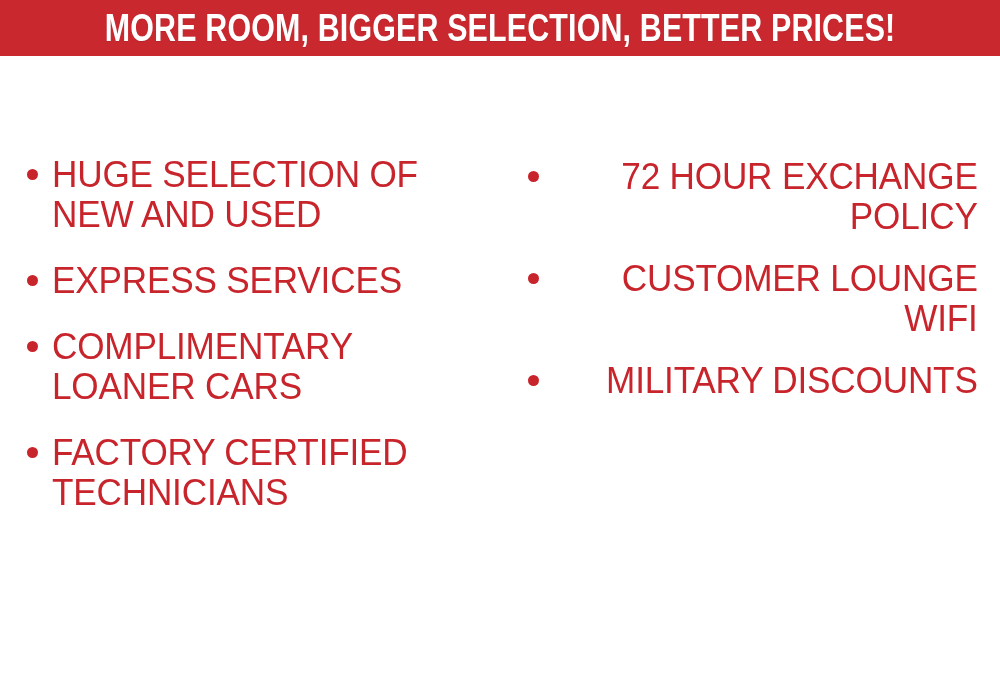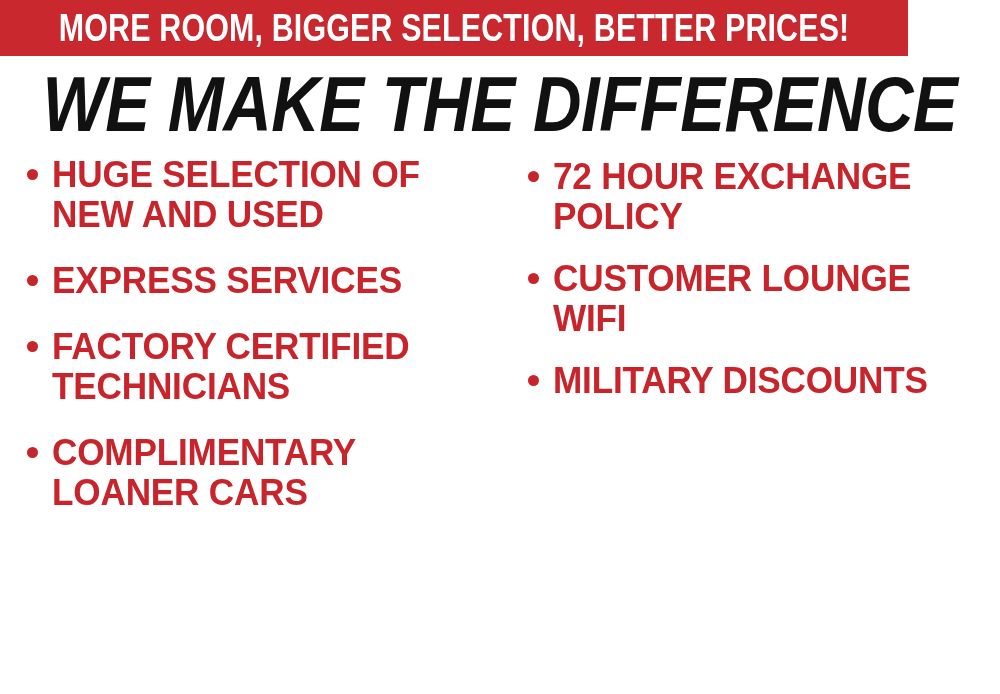--- a/index.html
+++ b/index.html
@@ -18,21 +18,21 @@
     width: 1000px;
     height: 694px;
     background: #ffffff;
   }
 
   
   .banner {
     position: absolute;
     left: 0;
     top: 0;
-    width: 908px;
+    width: 1000px;
     height: 56px;
     background: #c9282e;
     display: flex;
     align-items: center;
     justify-content: center;
     overflow: hidden;
   }
   .banner-text {
     color: #ffffff;
     font-family: "Liberation Sans Narrow", "Liberation Sans", sans-serif;
@@ -91,21 +91,21 @@
     list-style: none;
     margin: 0;
     padding: 0;
   }
   ul.bullets > li {
     position: relative;
     padding-left: 38px;
     margin: 0 0 26px 0;
     color: #c8242b;
     font-family: "Liberation Sans Narrow", "Liberation Sans", sans-serif;
-    font-weight: bold;
+    font-weight: normal;
     font-size: 37px;
     line-height: 40px;
     letter-spacing: -0.2px;
     text-transform: uppercase;
   }
   ul.bullets > li::before {
     content: "";
     position: absolute;
     left: 13px;
     top: 14px;
@@ -114,51 +114,48 @@
     border-radius: 50%;
     background: #c8242b;
   }
   .bullet-text {
     display: block;
     transform: scaleX(0.95);
     transform-origin: left center;
   }
 
   
-  .col-right ul.bullets { padding-top: 2px; }
+  .col-right ul.bullets { padding-top: 2px; text-align: right; }
   .col-right ul.bullets > li { margin-bottom: 22px; }
 </style>
 </head>
 <body>
 
 <div id="poster">
 
   <div class="banner">
     <span class="banner-text">MORE ROOM, BIGGER SELECTION, BETTER PRICES!</span>
   </div>
 
-  <div class="headline-wrap">
-    <span class="headline">WE MAKE THE DIFFERENCE</span>
-  </div>
 
   <div class="columns">
 
     <div class="col col-left">
       <ul class="bullets">
         <li>
           <span class="bullet-text">HUGE SELECTION OF NEW AND USED</span>
         </li>
         <li>
           <span class="bullet-text">EXPRESS SERVICES</span>
         </li>
         <li>
-          <span class="bullet-text">FACTORY CERTIFIED TECHNICIANS</span>
+          <span class="bullet-text">COMPLIMENTARY LOANER CARS</span>
         </li>
         <li>
-          <span class="bullet-text">COMPLIMENTARY LOANER CARS</span>
+          <span class="bullet-text">FACTORY CERTIFIED TECHNICIANS</span>
         </li>
       </ul>
     </div>
 
     <div class="col col-right">
       <ul class="bullets">
         <li>
           <span class="bullet-text">72 HOUR EXCHANGE POLICY</span>
         </li>
         <li>

